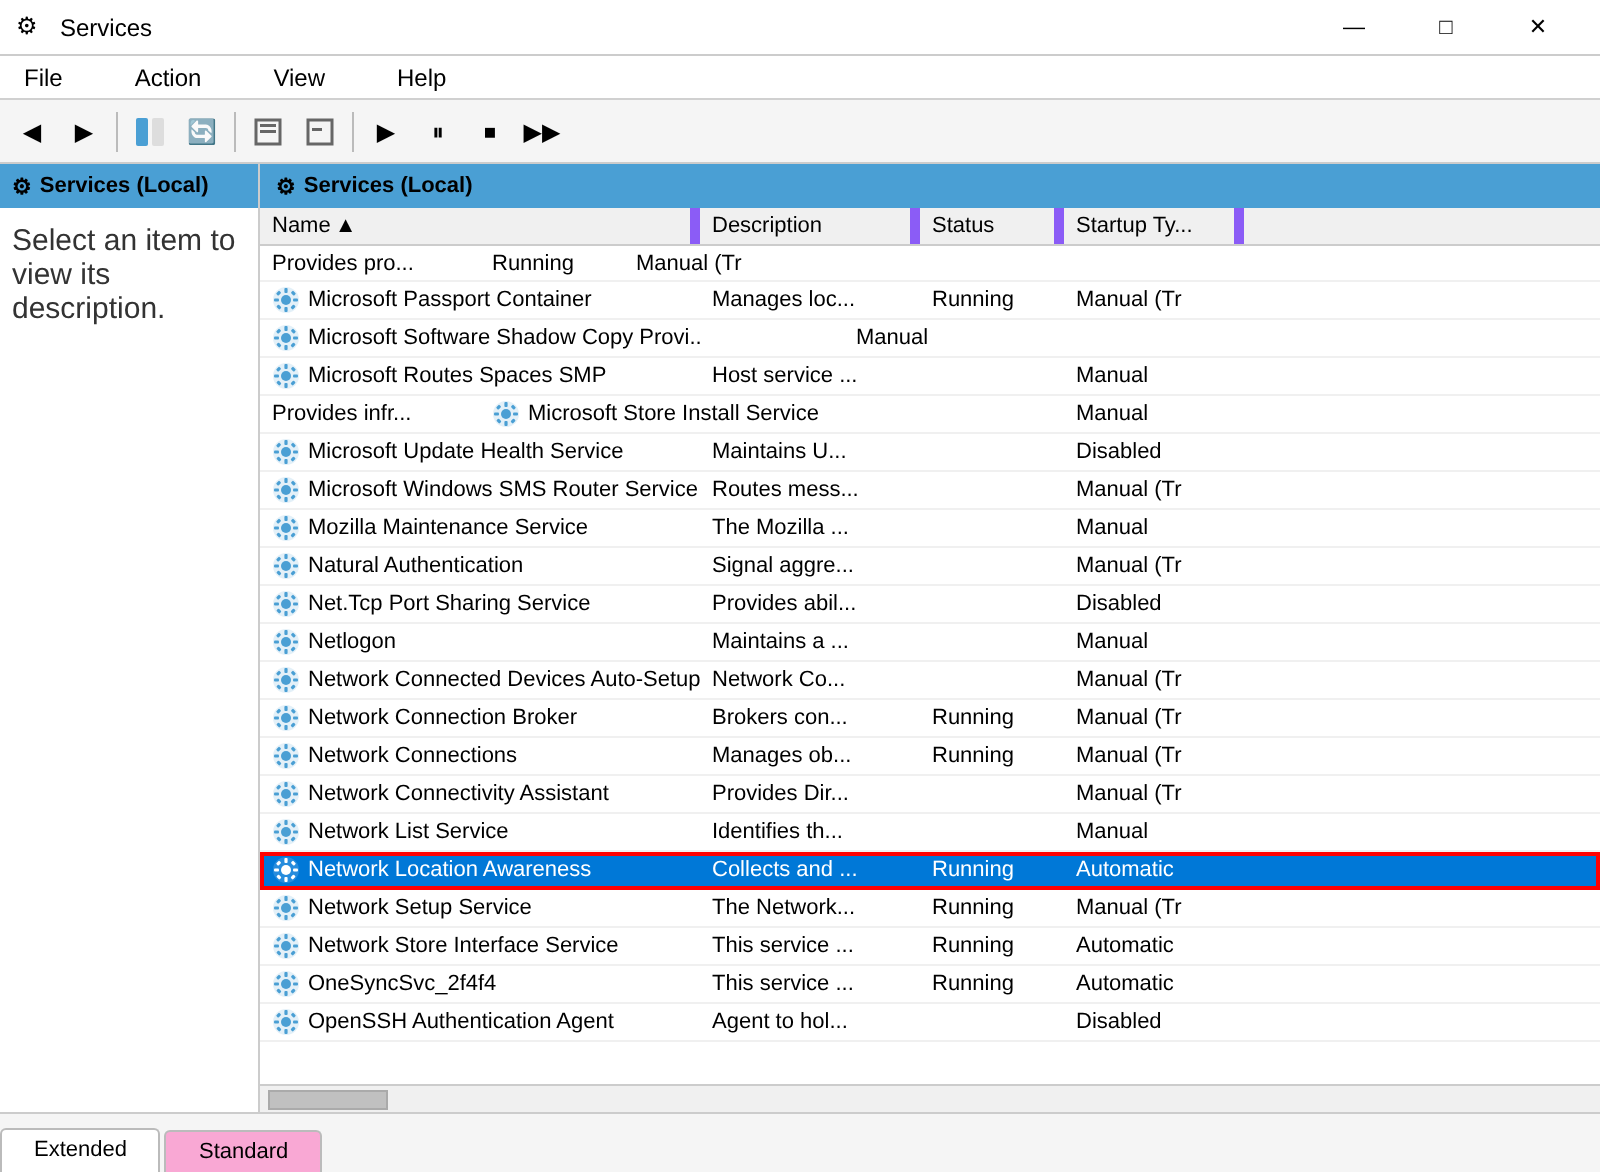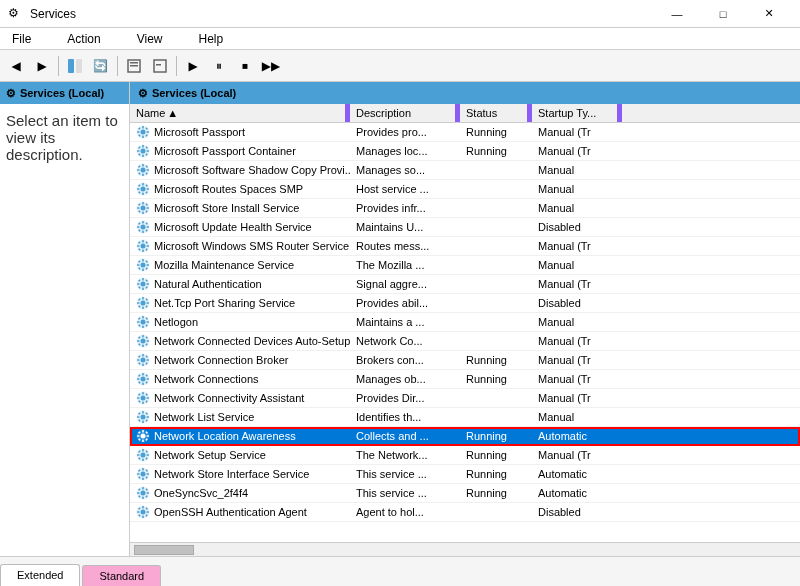--- a/index.html
+++ b/index.html
@@ -333,35 +333,20 @@
           <span>Name</span>
           <span>▲</span>
         </div>
         <div class="th col-desc">Description</div>
         <div class="th col-status">Status</div>
         <div class="th col-startup">Startup Ty...</div>
       </div>
 
       <div id="table-body">
           <div class="table-row">
-    <div class="td col-name">
-      <svg class="service-icon" viewBox="0 0 14 14" xmlns="http://www.w3.org/2000/svg">
-        <circle cx="7" cy="7" r="6" fill="#4a9fd4" opacity="0.15" stroke="#4a9fd4" stroke-width="1"></circle>
-        <circle cx="7" cy="7" r="2.5" fill="#4a9fd4"></circle>
-        <rect x="6.2" y="1" width="1.6" height="2.5" rx="0.5" fill="#4a9fd4"></rect>
-        <rect x="6.2" y="10.5" width="1.6" height="2.5" rx="0.5" fill="#4a9fd4"></rect>
-        <rect x="1" y="6.2" width="2.5" height="1.6" rx="0.5" fill="#4a9fd4"></rect>
-        <rect x="10.5" y="6.2" width="2.5" height="1.6" rx="0.5" fill="#4a9fd4"></rect>
-        <rect x="2.5" y="2.5" width="1.6" height="2.2" rx="0.5" fill="#4a9fd4" transform="rotate(45 3.3 3.6)"></rect>
-        <rect x="9.9" y="2.5" width="1.6" height="2.2" rx="0.5" fill="#4a9fd4" transform="rotate(-45 10.7 3.6)"></rect>
-        <rect x="2.5" y="9.5" width="1.6" height="2.2" rx="0.5" fill="#4a9fd4" transform="rotate(-45 3.3 10.4)"></rect>
-        <rect x="9.9" y="9.5" width="1.6" height="2.2" rx="0.5" fill="#4a9fd4" transform="rotate(45 10.7 10.4)"></rect>
-      </svg>
-      <span>Microsoft Passport</span>
-    </div>
     <div class="td col-desc">Provides pro...</div>
     <div class="td col-status">Running</div>
     <div class="td col-startup">Manual (Tr</div>
   </div>
           <div class="table-row">
     <div class="td col-name">
       <svg class="service-icon" viewBox="0 0 14 14" xmlns="http://www.w3.org/2000/svg">
         <circle cx="7" cy="7" r="6" fill="#4a9fd4" opacity="0.15" stroke="#4a9fd4" stroke-width="1"></circle>
         <circle cx="7" cy="7" r="2.5" fill="#4a9fd4"></circle>
         <rect x="6.2" y="1" width="1.6" height="2.5" rx="0.5" fill="#4a9fd4"></rect>
@@ -388,21 +373,20 @@
         <rect x="6.2" y="10.5" width="1.6" height="2.5" rx="0.5" fill="#4a9fd4"></rect>
         <rect x="1" y="6.2" width="2.5" height="1.6" rx="0.5" fill="#4a9fd4"></rect>
         <rect x="10.5" y="6.2" width="2.5" height="1.6" rx="0.5" fill="#4a9fd4"></rect>
         <rect x="2.5" y="2.5" width="1.6" height="2.2" rx="0.5" fill="#4a9fd4" transform="rotate(45 3.3 3.6)"></rect>
         <rect x="9.9" y="2.5" width="1.6" height="2.2" rx="0.5" fill="#4a9fd4" transform="rotate(-45 10.7 3.6)"></rect>
         <rect x="2.5" y="9.5" width="1.6" height="2.2" rx="0.5" fill="#4a9fd4" transform="rotate(-45 3.3 10.4)"></rect>
         <rect x="9.9" y="9.5" width="1.6" height="2.2" rx="0.5" fill="#4a9fd4" transform="rotate(45 10.7 10.4)"></rect>
       </svg>
       <span>Microsoft Software Shadow Copy Provi...</span>
     </div>
-    <div class="td col-desc">Manages so...</div>
     <div class="td col-status"></div>
     <div class="td col-startup">Manual</div>
   </div>
           <div class="table-row">
     <div class="td col-name">
       <svg class="service-icon" viewBox="0 0 14 14" xmlns="http://www.w3.org/2000/svg">
         <circle cx="7" cy="7" r="6" fill="#4a9fd4" opacity="0.15" stroke="#4a9fd4" stroke-width="1"></circle>
         <circle cx="7" cy="7" r="2.5" fill="#4a9fd4"></circle>
         <rect x="6.2" y="1" width="1.6" height="2.5" rx="0.5" fill="#4a9fd4"></rect>
         <rect x="6.2" y="10.5" width="1.6" height="2.5" rx="0.5" fill="#4a9fd4"></rect>
@@ -413,36 +397,36 @@
         <rect x="2.5" y="9.5" width="1.6" height="2.2" rx="0.5" fill="#4a9fd4" transform="rotate(-45 3.3 10.4)"></rect>
         <rect x="9.9" y="9.5" width="1.6" height="2.2" rx="0.5" fill="#4a9fd4" transform="rotate(45 10.7 10.4)"></rect>
       </svg>
       <span>Microsoft Routes Spaces SMP</span>
     </div>
     <div class="td col-desc">Host service ...</div>
     <div class="td col-status"></div>
     <div class="td col-startup">Manual</div>
   </div>
           <div class="table-row">
+    <div class="td col-desc">Provides infr...</div>
     <div class="td col-name">
       <svg class="service-icon" viewBox="0 0 14 14" xmlns="http://www.w3.org/2000/svg">
         <circle cx="7" cy="7" r="6" fill="#4a9fd4" opacity="0.15" stroke="#4a9fd4" stroke-width="1"></circle>
         <circle cx="7" cy="7" r="2.5" fill="#4a9fd4"></circle>
         <rect x="6.2" y="1" width="1.6" height="2.5" rx="0.5" fill="#4a9fd4"></rect>
         <rect x="6.2" y="10.5" width="1.6" height="2.5" rx="0.5" fill="#4a9fd4"></rect>
         <rect x="1" y="6.2" width="2.5" height="1.6" rx="0.5" fill="#4a9fd4"></rect>
         <rect x="10.5" y="6.2" width="2.5" height="1.6" rx="0.5" fill="#4a9fd4"></rect>
         <rect x="2.5" y="2.5" width="1.6" height="2.2" rx="0.5" fill="#4a9fd4" transform="rotate(45 3.3 3.6)"></rect>
         <rect x="9.9" y="2.5" width="1.6" height="2.2" rx="0.5" fill="#4a9fd4" transform="rotate(-45 10.7 3.6)"></rect>
         <rect x="2.5" y="9.5" width="1.6" height="2.2" rx="0.5" fill="#4a9fd4" transform="rotate(-45 3.3 10.4)"></rect>
         <rect x="9.9" y="9.5" width="1.6" height="2.2" rx="0.5" fill="#4a9fd4" transform="rotate(45 10.7 10.4)"></rect>
       </svg>
       <span>Microsoft Store Install Service</span>
     </div>
-    <div class="td col-desc">Provides infr...</div>
     <div class="td col-status"></div>
     <div class="td col-startup">Manual</div>
   </div>
           <div class="table-row">
     <div class="td col-name">
       <svg class="service-icon" viewBox="0 0 14 14" xmlns="http://www.w3.org/2000/svg">
         <circle cx="7" cy="7" r="6" fill="#4a9fd4" opacity="0.15" stroke="#4a9fd4" stroke-width="1"></circle>
         <circle cx="7" cy="7" r="2.5" fill="#4a9fd4"></circle>
         <rect x="6.2" y="1" width="1.6" height="2.5" rx="0.5" fill="#4a9fd4"></rect>
         <rect x="6.2" y="10.5" width="1.6" height="2.5" rx="0.5" fill="#4a9fd4"></rect>

